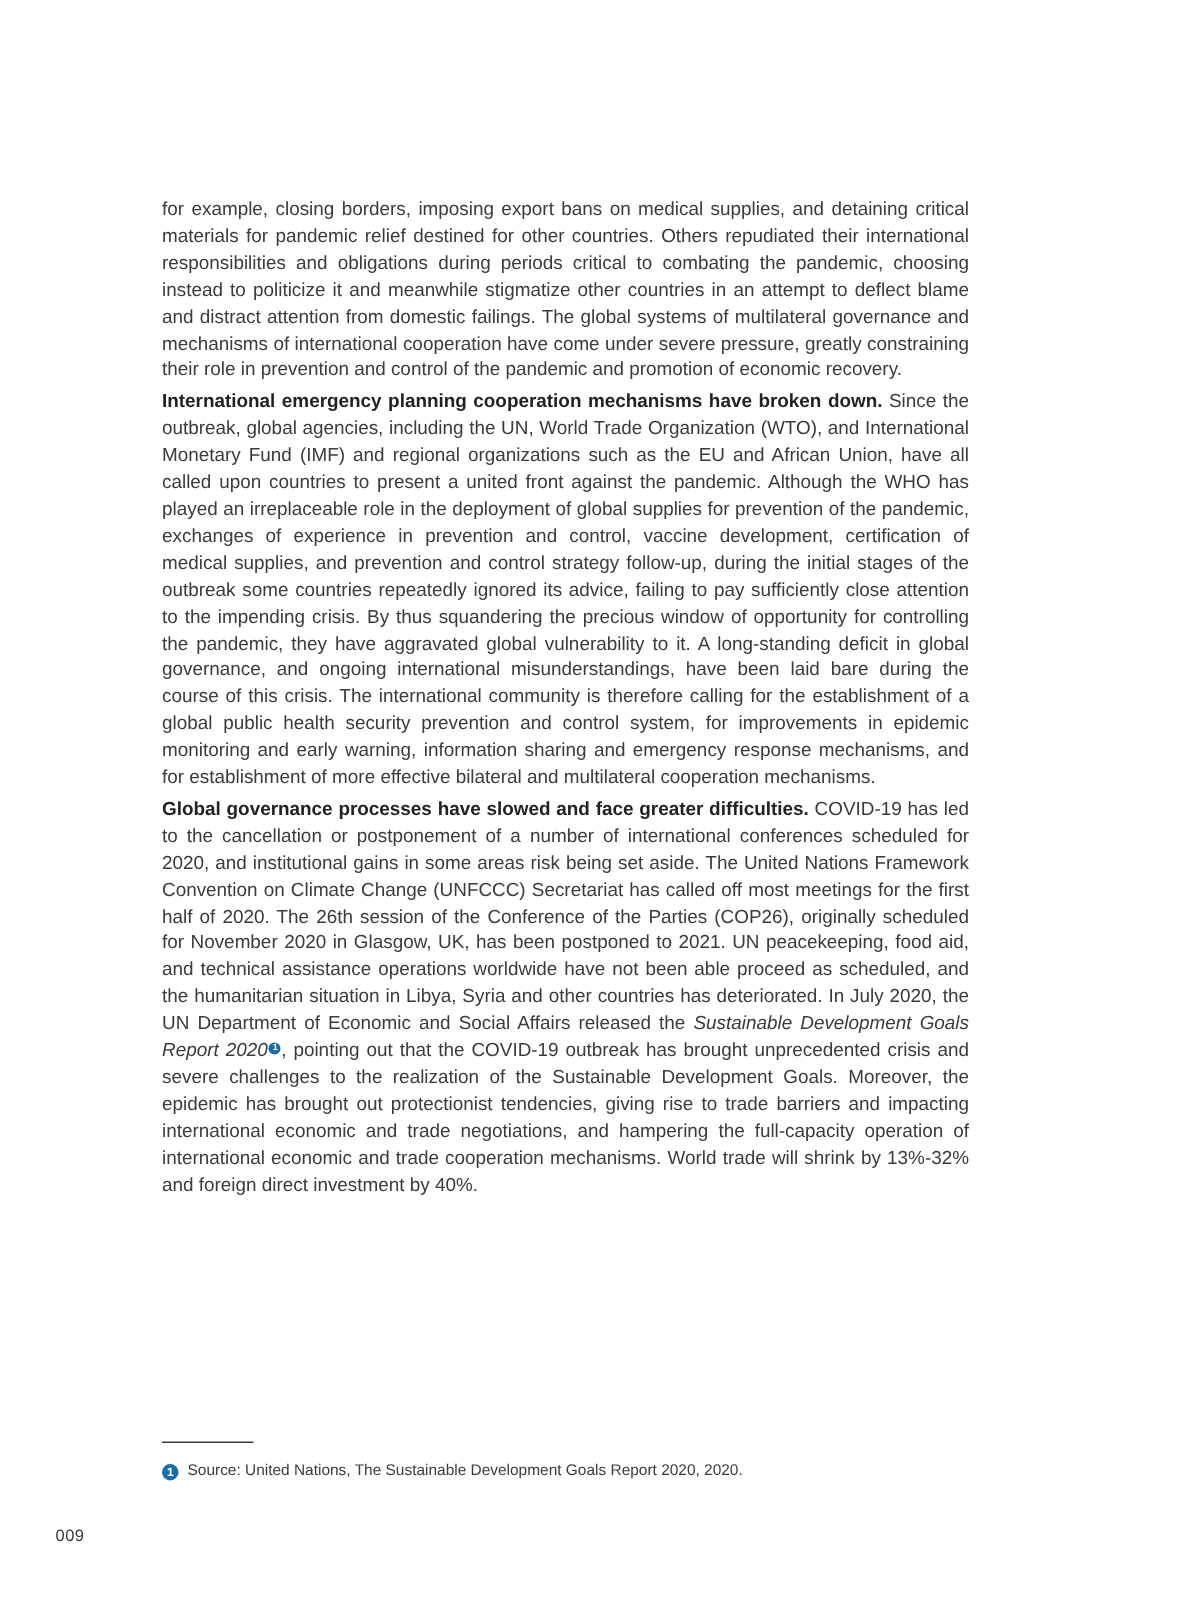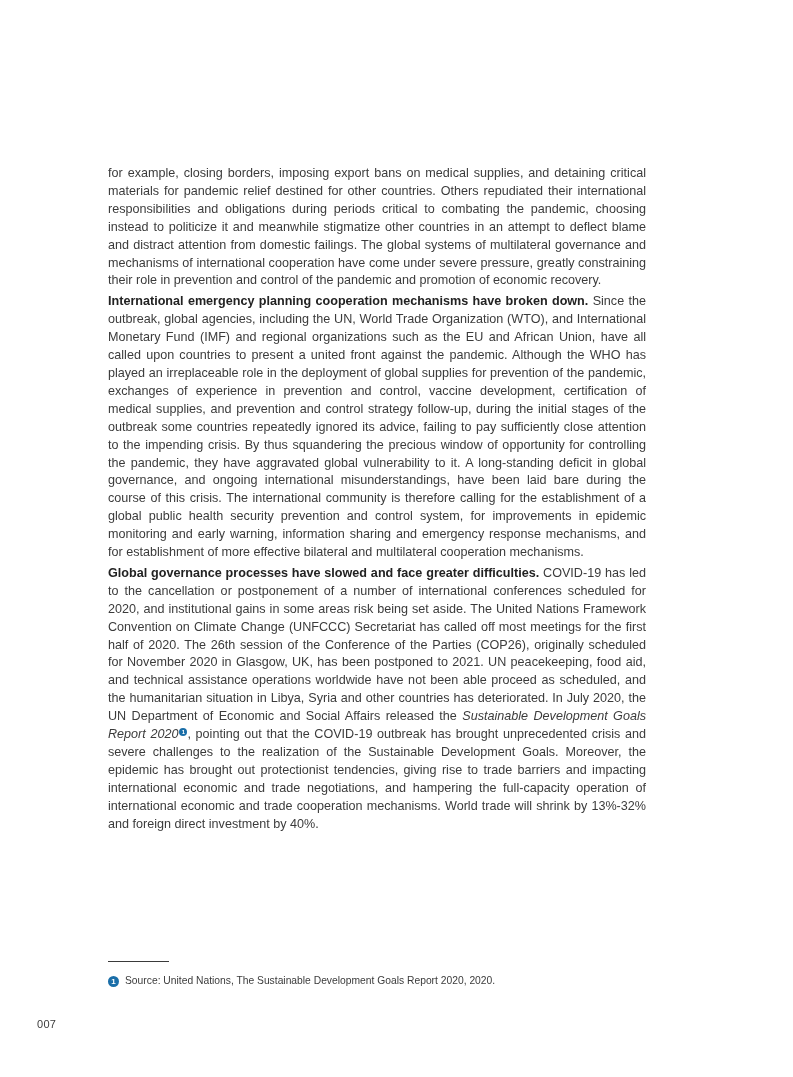--- a/index.html
+++ b/index.html
@@ -11,21 +11,21 @@
       width: 793px;
       height: 1077px;
       position: relative;
       overflow: hidden;
       font-family: "Liberation Sans", sans-serif;
       color: #3a3a3a;
     }
     .page-body {
       position: absolute;
       left: 108px;
-      top: 165px;
+      top: 131px;
       width: 538px;
     }
     .para {
       margin: 0;
       font-size: 12.6px;
       line-height: 17.9px;
       text-align: justify;
       color: #3b3b3b;
     }
     .para + .para {
@@ -111,13 +111,13 @@
   </p>
 </div>
 
 <div class="footnote-rule"></div>
 
 <div class="footnote">
   <span class="fn-badge">1</span>
   <span>Source: United Nations, The Sustainable Development Goals Report 2020, 2020.</span>
 </div>
 
-<div class="page-number">007</div>
+<div class="page-number">009</div>
 
 </body></html>

